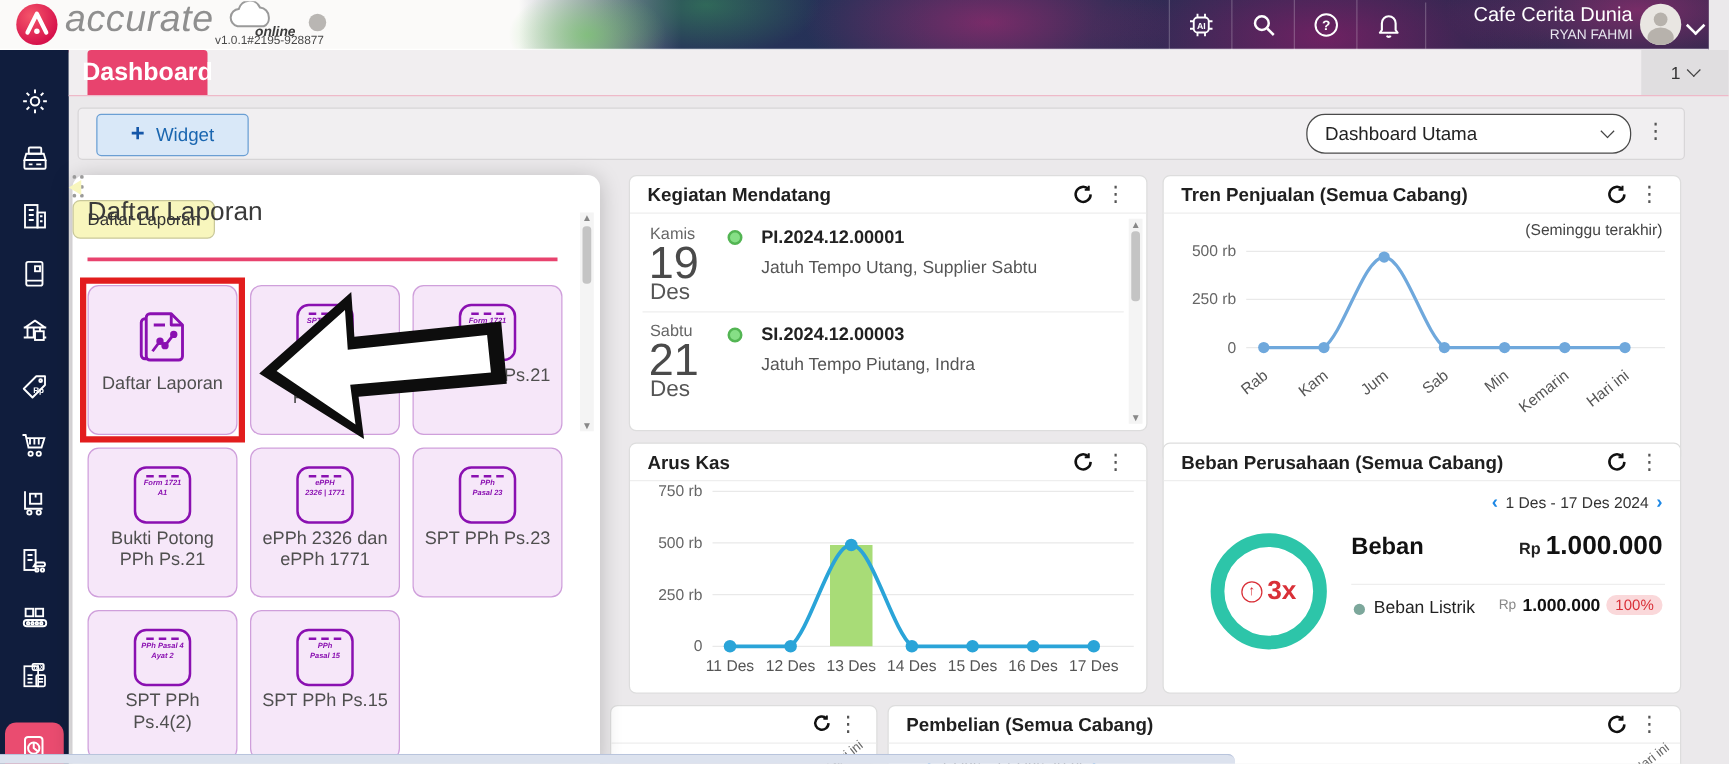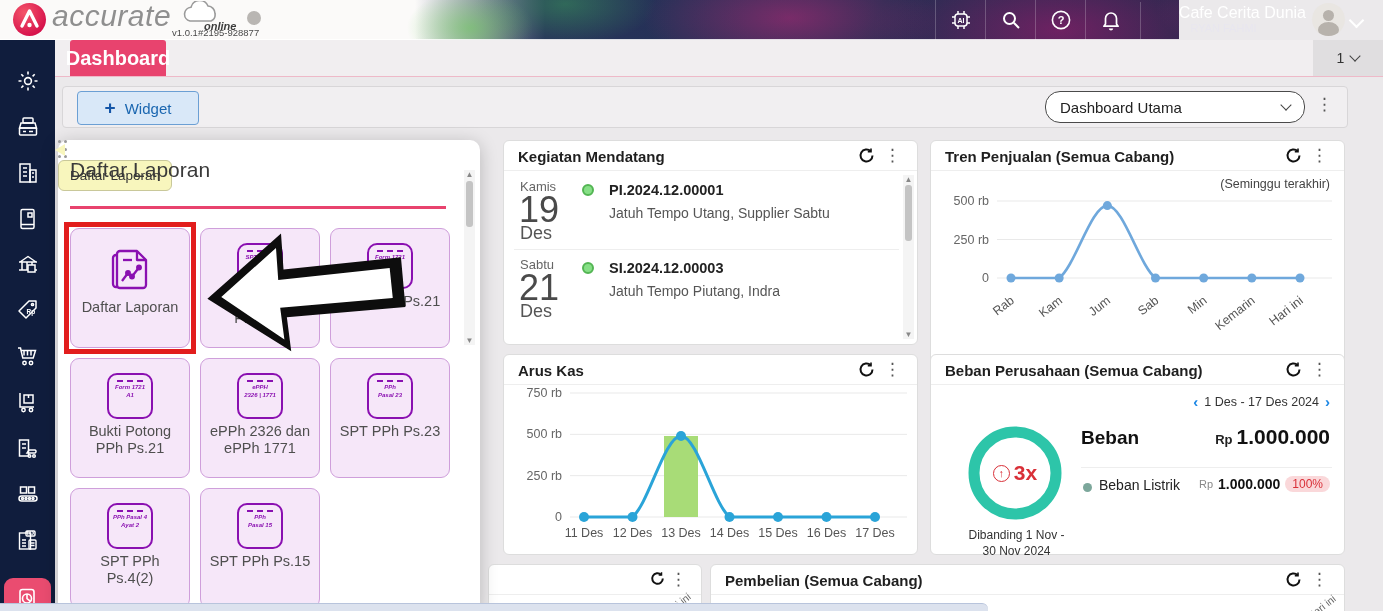--- a/index.html
+++ b/index.html
@@ -1,21 +1,21 @@
 <!DOCTYPE html>
 <html><head>
 <meta charset="utf-8">
 <style>
   html,body{margin:0;padding:0;}
   body{width:1383px;height:611px;position:relative;overflow:hidden;
        font-family:"Liberation Sans",sans-serif;background:#ebe9eb;
        -webkit-font-smoothing:antialiased;}
   .abs{position:absolute;}
   
-  #topbar{left:0;top:0;width:1179px;height:40px;
+  #topbar{left:0;top:0;width:1367px;height:40px;
     background:
       radial-gradient(90px 55px at 470px 28px, rgba(110,205,90,.6), transparent 70%),
       radial-gradient(130px 60px at 565px 4px, rgba(60,170,90,.45), transparent 70%),
       radial-gradient(210px 85px at 790px 18px, rgba(205,40,125,.5), transparent 70%),
       radial-gradient(260px 105px at 1060px 30px, rgba(175,25,115,.55), transparent 72%),
       radial-gradient(220px 80px at 1310px 8px, rgba(210,50,135,.5), transparent 70%),
       linear-gradient(90deg,#fbfaf9 0px,#fbfaf9 415px,#27335a 545px,#1b2746 1383px);
     border-bottom:2px solid #e8436e;}
   #topbar:after{content:"";position:absolute;left:0;bottom:0;width:100%;height:1px;background:rgba(255,255,255,.85);}
   #brand-logo-circle{left:13px;top:3px;width:33px;height:33px;border-radius:50%;
@@ -23,21 +23,21 @@
   #brand-text{left:52px;top:-1px;font-size:30px;font-style:italic;color:#8f8f8f;letter-spacing:.5px;}
   #brand-version{left:172px;top:27px;font-size:9.5px;color:#4a4a4a;}
   #brand-cloud{left:178px;top:1px;}
   #brand-online{left:204px;top:20px;font-size:11px;font-style:italic;font-weight:bold;color:#3c3c3c;}
   #topbar-dot{left:247px;top:11px;width:14px;height:14px;border-radius:50%;background:#b9b6b3;}
   .top-ic{top:0;width:50px;height:40px;display:flex;align-items:center;justify-content:center;
     border-left:1px solid rgba(255,255,255,.22);cursor:pointer;}
   #ic-ai{left:935px;} #ic-search{left:985px;} #ic-help{left:1035px;} #ic-bell{left:1085px;}
   #company-block{left:1140px;top:2px;width:165px;height:36px;text-align:right;color:#fff;border-left:1px solid rgba(255,255,255,.22);padding-top:1px;}
   #company-name{font-size:16px;line-height:19px;}
-  #user-name{font-size:11px;color:#e8e6ef;text-align:center;}
+  #user-name{font-size:11px;color:#e8e6ef;}
   #avatar{left:1312px;top:3px;width:33px;height:33px;border-radius:50%;background:#e9e6e2;overflow:hidden;}
   #avatar .head{position:absolute;left:11px;top:7px;width:11px;height:11px;border-radius:50%;background:#b7b2ac;}
   #avatar .bodyp{position:absolute;left:6px;top:19px;width:21px;height:16px;border-radius:50%;background:#b7b2ac;}
   #avatar-chevron{left:1351px;top:15px;width:9px;height:9px;border-right:2px solid #fff;border-bottom:2px solid #fff;transform:rotate(45deg);}
   
   #sidebar{left:0;top:40px;width:55px;height:571px;background:#101d3d;display:flex;flex-direction:column;align-items:center;padding-top:26px;box-sizing:border-box;gap:17px;}
   .sb-item{width:47px;height:29px;display:flex;align-items:center;justify-content:center;cursor:pointer;flex:0 0 auto;}
   .sb-item.active{background:#ea4c70;border-radius:9px;height:42px;margin-top:6px;}
   .sb-item svg{display:block;}
   
@@ -409,24 +409,20 @@
   </div>
   <div id="beban-donut" class="abs">
     <svg width="96" height="96">
         <circle cx="48" cy="48" r="41" fill="#fff" stroke="#2dc5a9" stroke-width="11"></circle>
       </svg>
     <div id="beban-donut-inner">
       <span id="beban-up">↑</span>
       <span id="beban-mult">3x</span>
     </div>
   </div>
-  <div id="beban-compare" class="abs">
-    <span>Dibanding 1 Nov -</span><br>
-    <span>30 Nov 2024</span>
-  </div>
   <div id="beban-label" class="abs">Beban</div>
   <div id="beban-total" class="abs">
     <span class="rp">Rp</span><span>1.000.000</span>
   </div>
   <div id="beban-div"></div>
   <div id="beban-row-dot"></div>
   <div id="beban-row-label">Beban Listrik</div>
   <div id="beban-row-val">
     <span class="rp">Rp</span>
     <span class="val">1.000.000</span>

